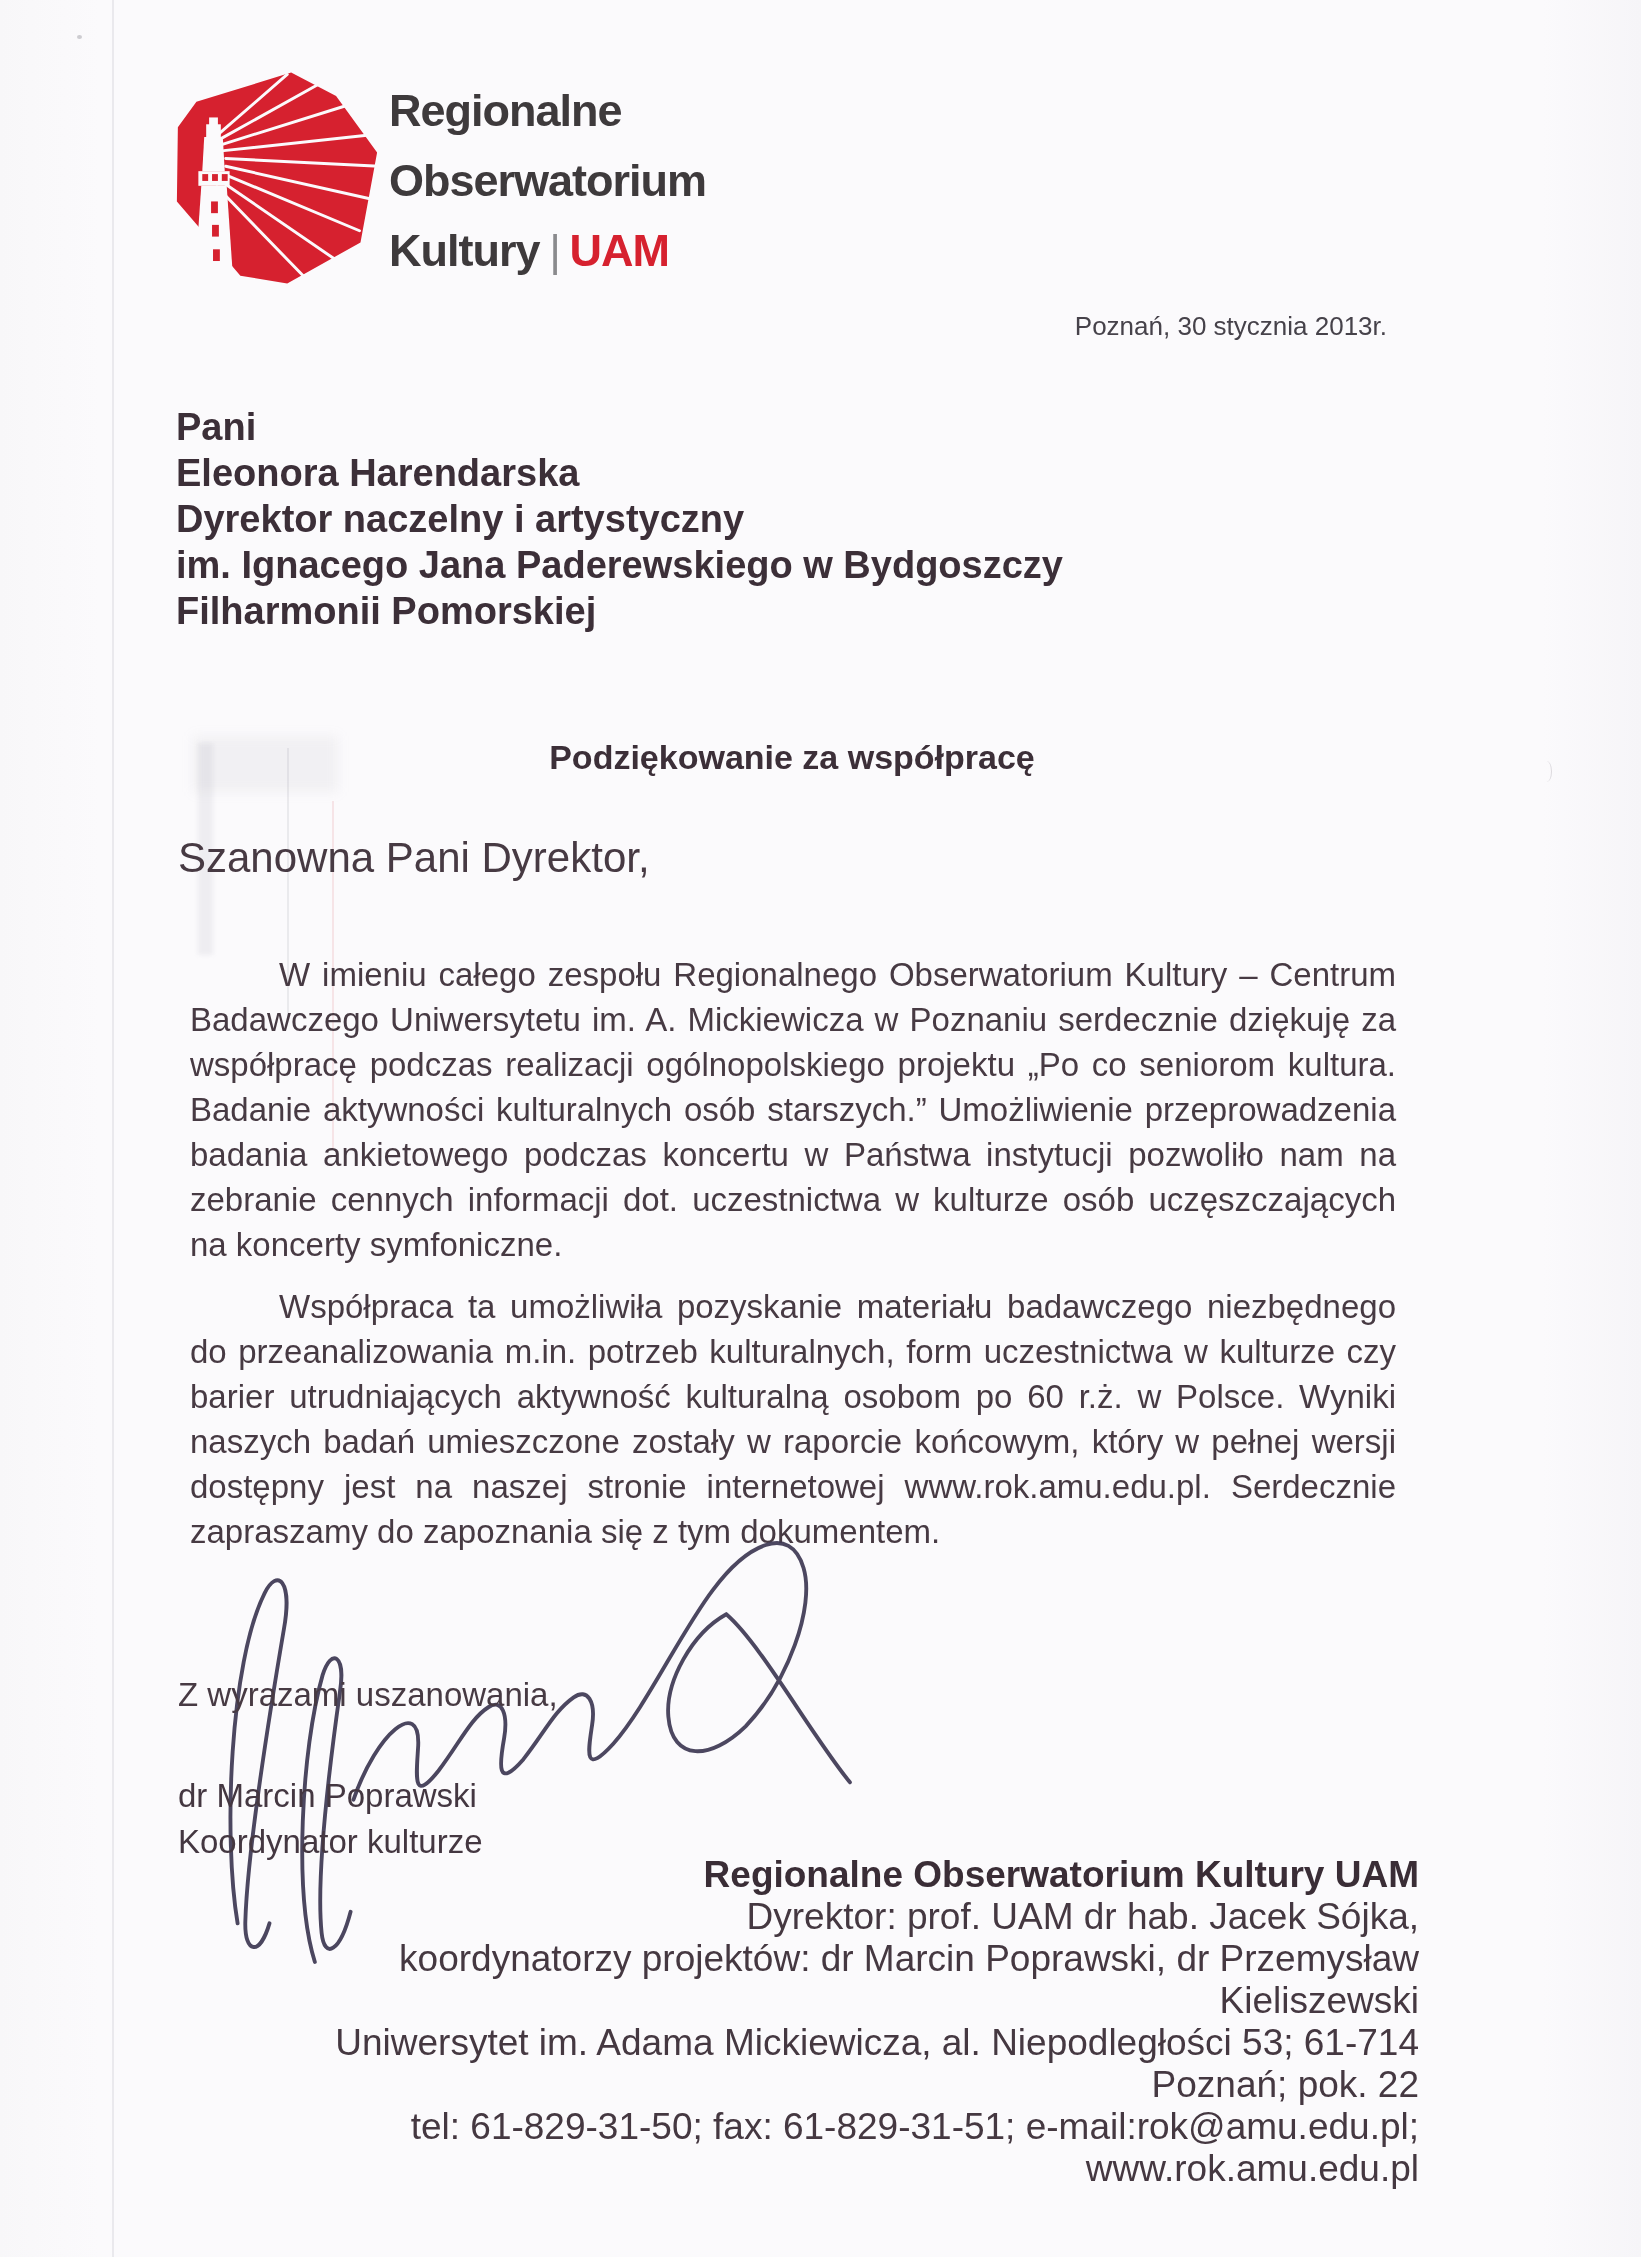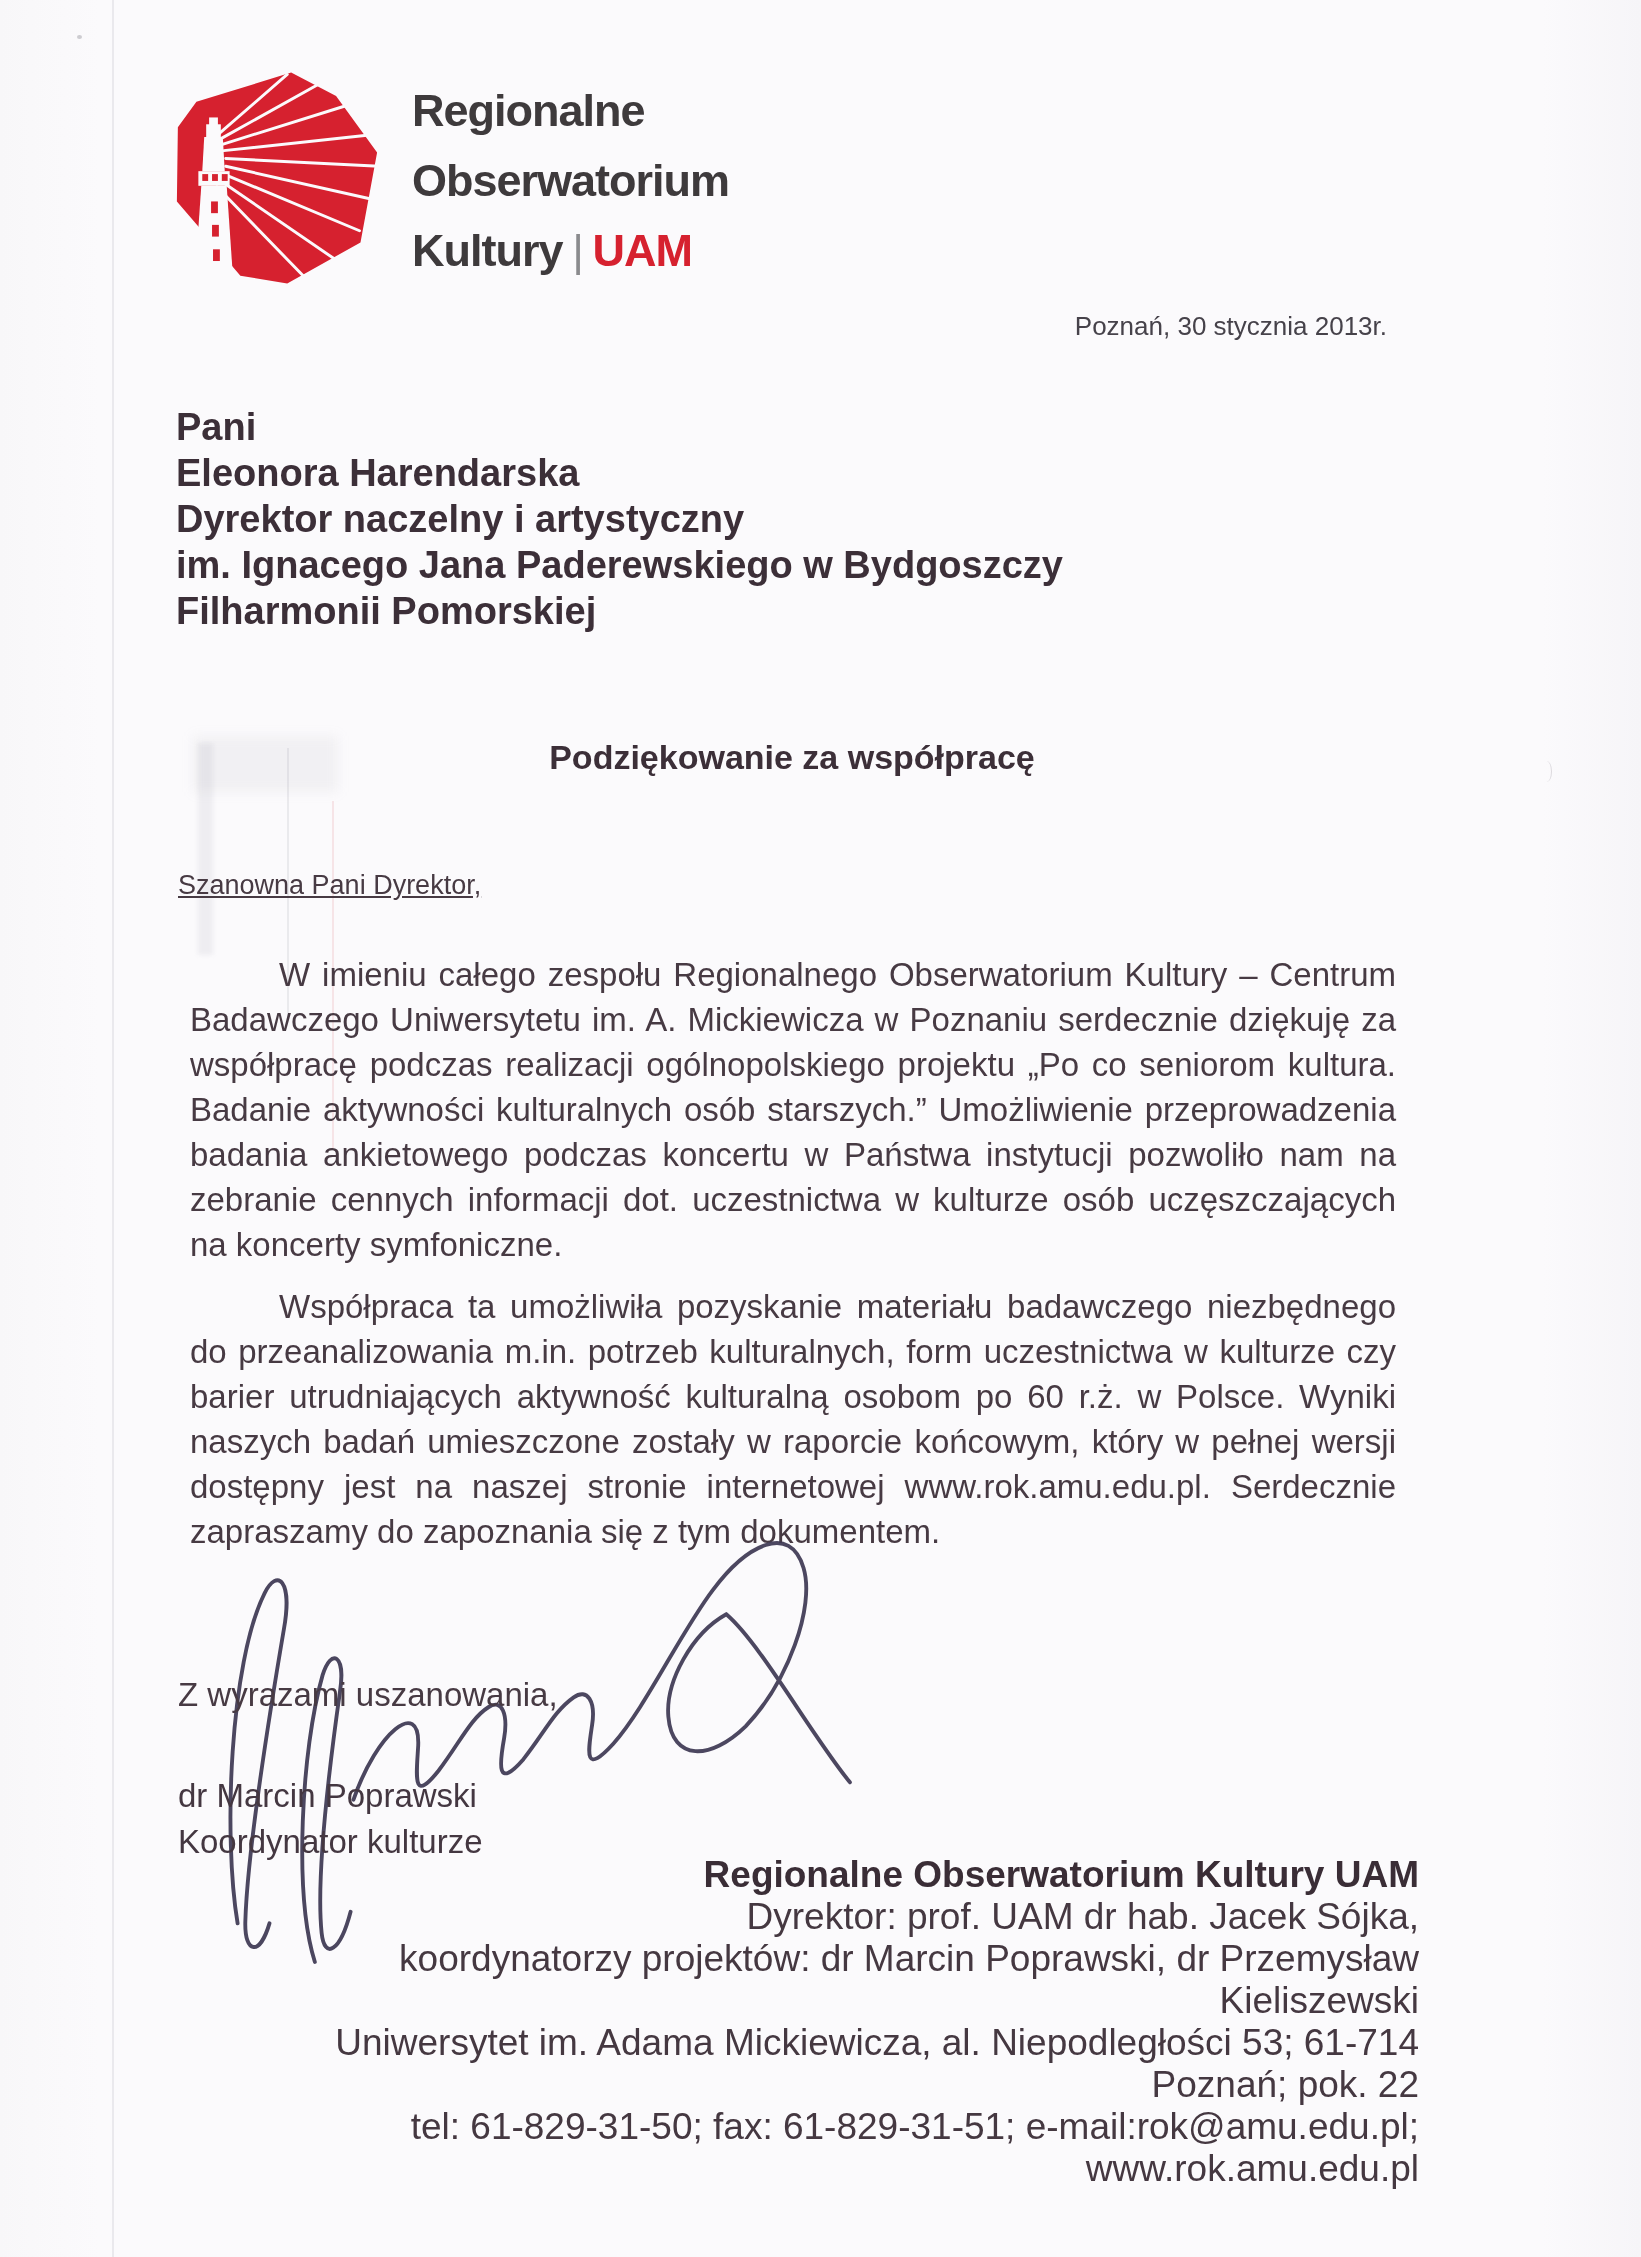--- a/index.html
+++ b/index.html
@@ -31,41 +31,41 @@
     background:rgba(160,160,172,.18);}
   .streak-3{position:absolute;left:332px;top:801px;width:1.9px;height:348px;
     background:rgba(226,150,160,.22);}
   .speck-1{position:absolute;left:77px;top:35px;width:4.8px;height:3.9px;border-radius:50%;
     background:rgba(120,120,130,.35);}
   .speck-2{position:absolute;left:1541px;top:761px;width:9.7px;height:21px;
     border-right:1.9px solid rgba(130,125,135,.25);border-radius:0 50% 50% 0/0 50% 50% 0;}
   
   .logo{position:absolute;left:172px;top:70px;display:flex;align-items:flex-start;}
   .logo-icon{width:209px;height:216px;flex:0 0 auto;}
-  .logo-text{margin-left:31px;margin-top:5.8px;
+  .logo-text{margin-left:8px;margin-top:5.8px;
     font-weight:bold;font-size:45px;line-height:70px;color:#3e3a3c;
     letter-spacing:-1px;white-space:nowrap;}
   .logo-sep{color:#8a8a8d;font-weight:normal;padding:0 9.7px;}
   .logo-uam{font-weight:bold;}
   
   .date{
     position:absolute;right:254px;top:311px;
     font-size:26px;color:#46424a;white-space:nowrap;
   }
   .recipient{
     position:absolute;left:176px;top:404px;
     font-size:38px;font-weight:bold;line-height:46px;color:#3c2f38;
   }
   .doc-title{
     position:absolute;left:178px;top:738px;width:1228px;
     text-align:center;font-size:34px;font-weight:bold;color:#3c2f38;
   }
   .salutation{
-    position:absolute;left:178px;top:870px;
-    font-size:27px;color:#473a43;text-decoration:underline;
+    position:absolute;left:178px;top:834px;
+    font-size:42px;color:#473a43;
   }
   .body-text{
     position:absolute;left:178px;top:940px;width:1230px;
     font-size:33px;line-height:45px;color:#473a43;
     text-align:justify;
   }
   .body-text p{margin:12px;padding:0;text-indent:89px;}
   .body-text p + p{margin-top:17.4px;}
   .closing{
     position:absolute;left:178px;top:1676px;

